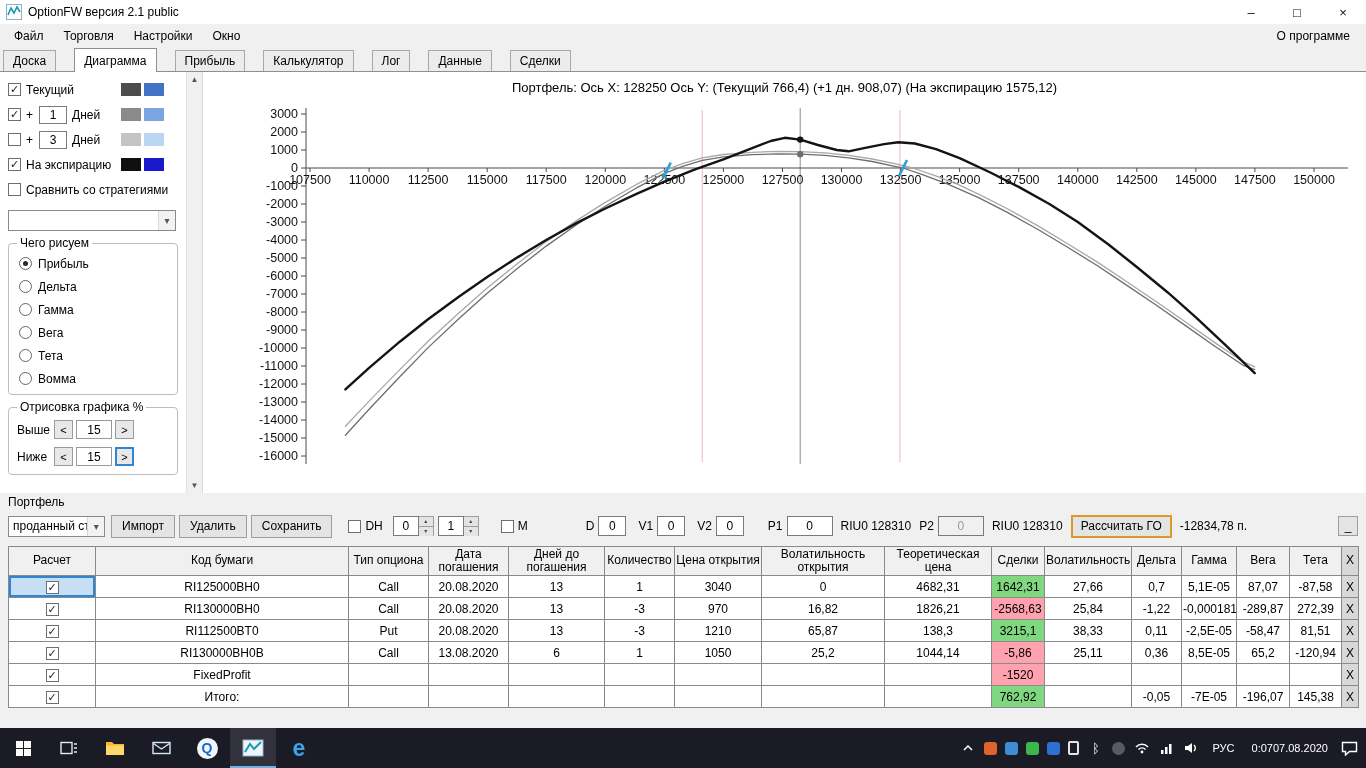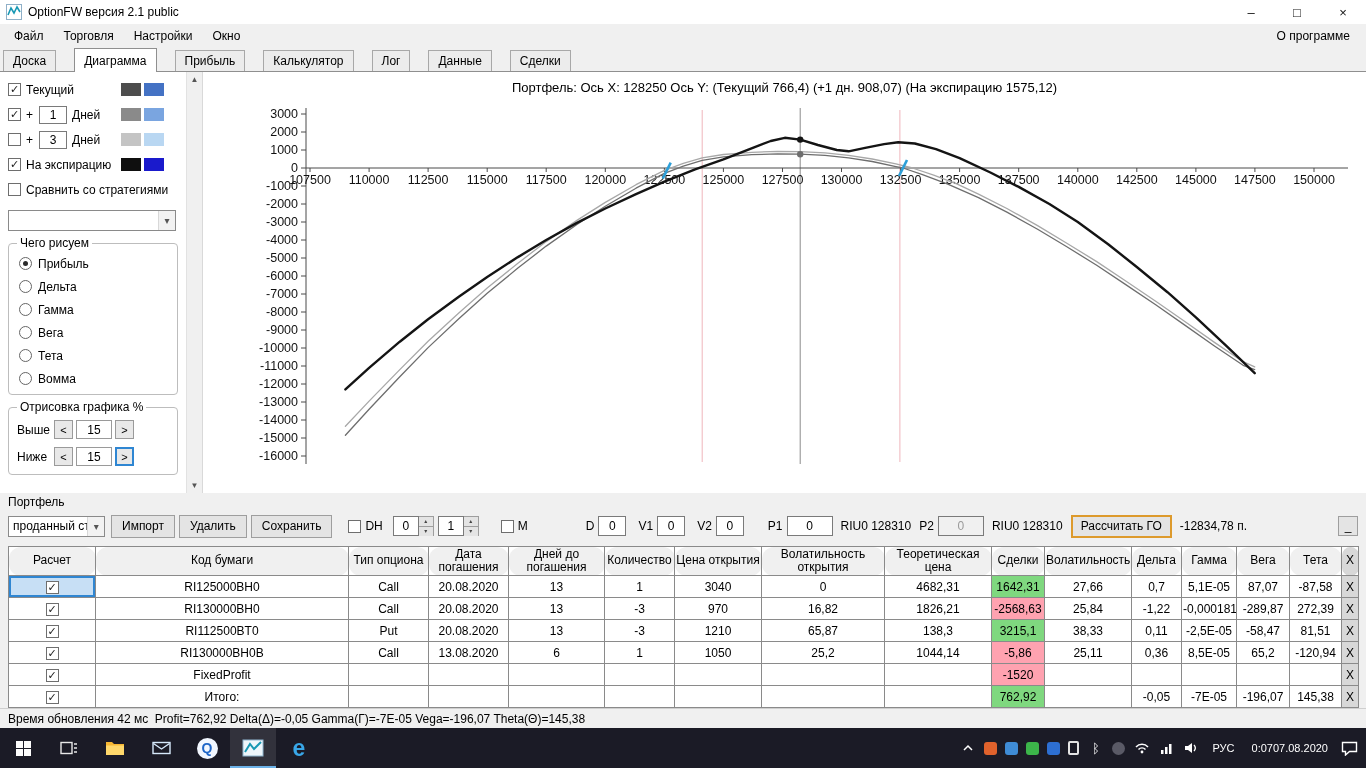--- a/index.html
+++ b/index.html
@@ -60,21 +60,21 @@
 .num{height:20px;border:1px solid #7a7a7a;background:#fff;text-align:center;font:12px "Liberation Sans",sans-serif;}
 .num.disabled{background:#f0f0f0;color:#9a9a9a;}
 .spin{display:inline-flex;align-items:center;}
 .updown{width:15px;height:20px;display:inline-flex;flex-direction:column;border:1px solid #9e9e9e;border-left:none;}
 .updown i{flex:1;font-style:normal;font-size:6px;line-height:9px;text-align:center;background:#e4e4e4;color:#444;}
 .updown i + i{border-top:1px solid #9e9e9e;}
 
 .tablewrap{flex:1;background:#f0f0f0;padding:4px 8px 0 8px;overflow:hidden;}
 table{border-collapse:collapse;table-layout:fixed;width:1350px;background:#fff;}
 th,td{border:1px solid #8a8a8a;font-size:12px;text-align:center;padding:0 1px;overflow:hidden;}
-th{background:#f0f0f0;font-weight:normal;height:29px;line-height:1.1;border-radius:12px;}
+th{background:#f0f0f0;font-weight:normal;height:29px;line-height:1.1;}
 td{height:22px;white-space:nowrap;}
 td.green{background:#7fd87f;}
 td.red{background:#ffa2b0;}
 td.xcell,th.xhead{background:#d8d8d8;}
 td.sel{background:#c7dff5;box-shadow:inset 0 0 0 2px #2f86d2;}
 
 .statusbar{height:20px;background:#f0f0f0;border-top:1px solid #cfcfcf;display:flex;align-items:center;padding-left:8px;flex:0 0 auto;}
 .statusbar span{white-space:pre;}
 
 .taskbar{height:40px;background:#1b1b26;display:flex;align-items:stretch;color:#fff;flex:0 0 auto;}
@@ -517,23 +517,20 @@
             <td>-0,05</td>
             <td>-7E-05</td>
             <td>-196,07</td>
             <td>145,38</td>
             <td class="xcell">X</td>
           </tr>
         </tbody>
       </table>
   </div>
 
-  <div class="statusbar">
-    <span>Время обновления 42 мс  Profit=762,92 Delta(Δ)=-0,05 Gamma(Γ)=-7E-05 Vega=-196,07 Theta(Θ)=145,38</span>
-  </div>
 
   <div class="taskbar">
     <div class="tb-btn">
       <span class="winlogo">
           <i></i>
           <i></i>
           <i></i>
           <i></i>
         </span>
     </div>

